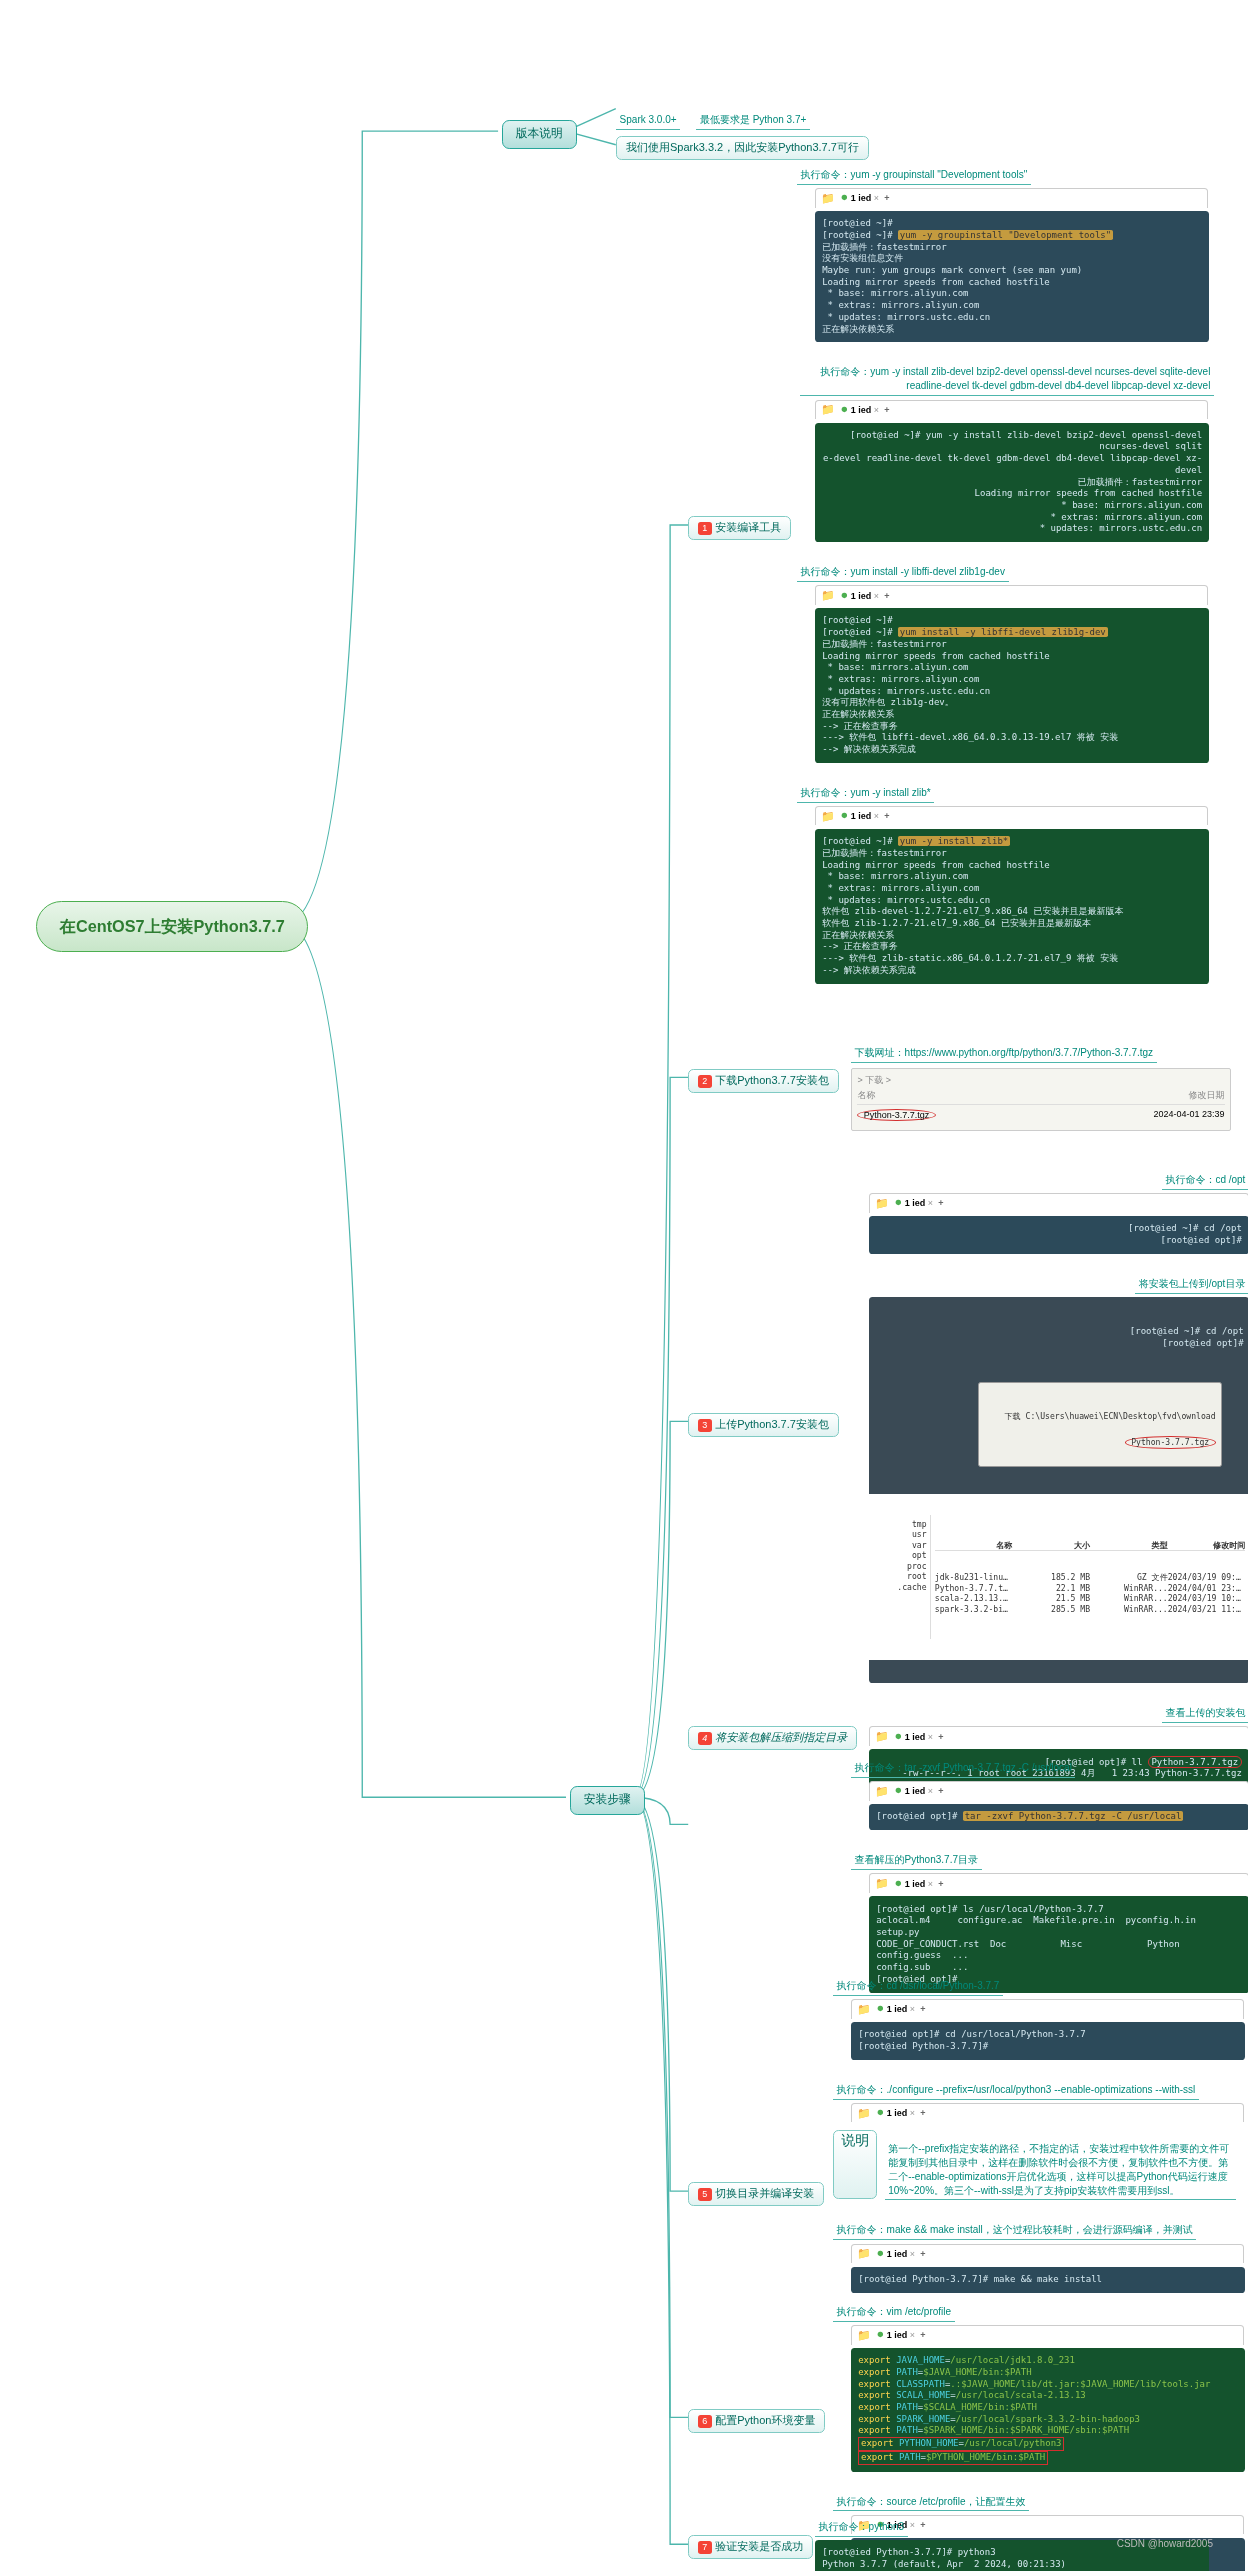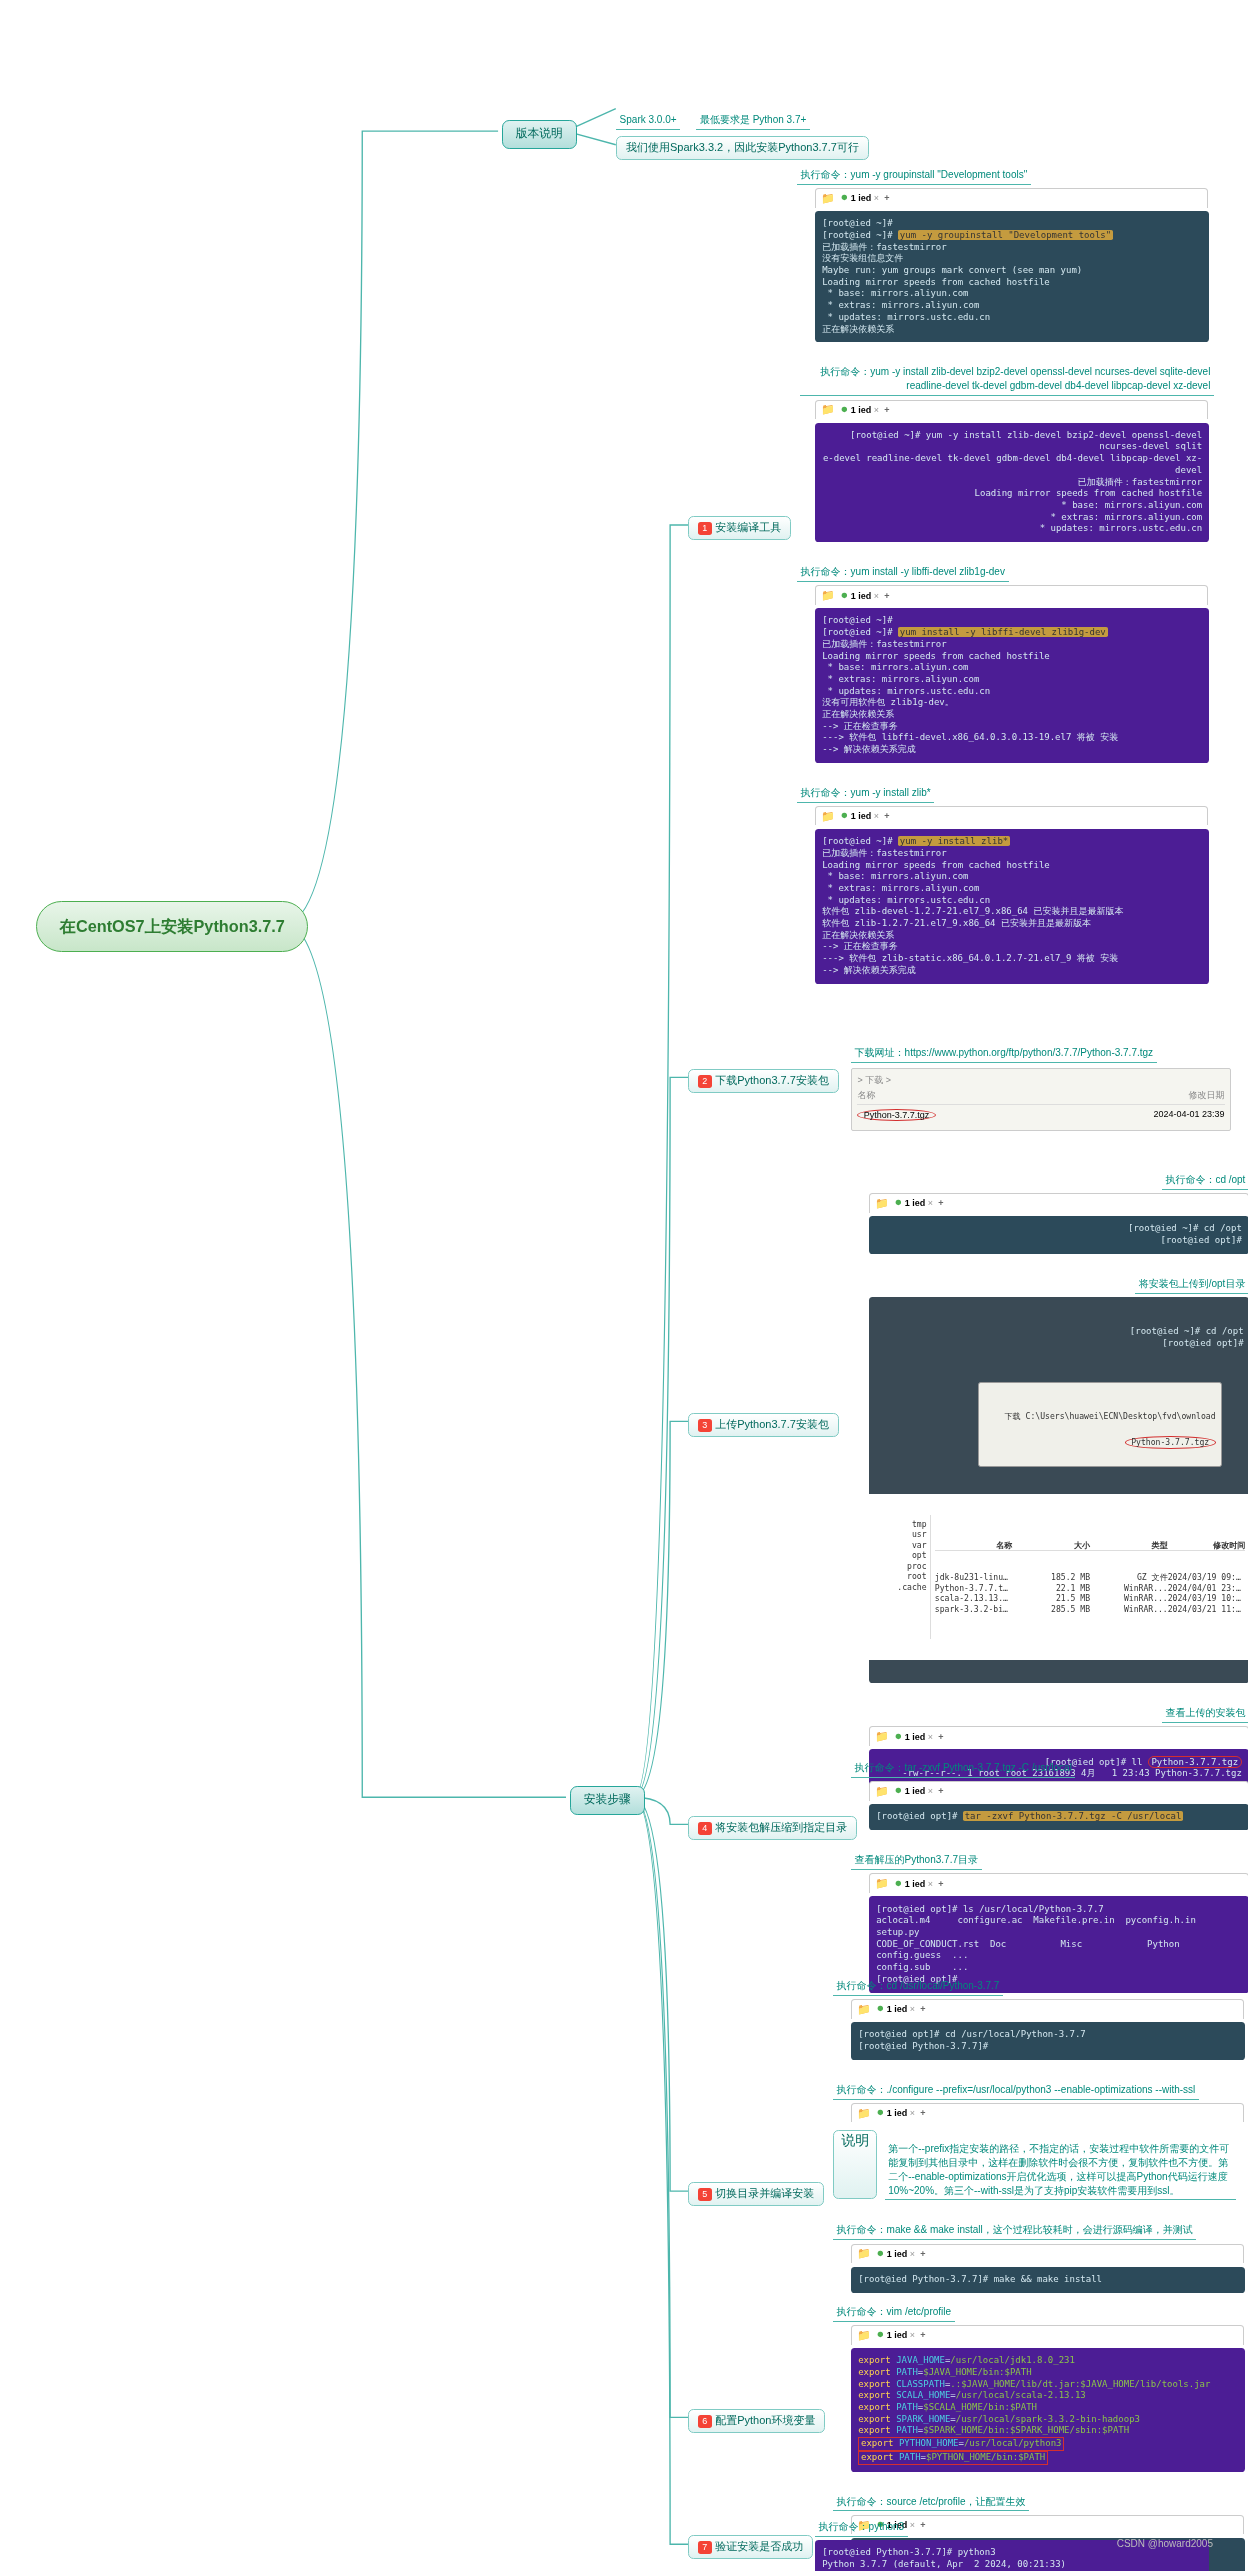--- a/index.html
+++ b/index.html
@@ -76,21 +76,21 @@
     color: #d4e8f0;
     font-family: Consolas, monospace;
     font-size: 9px;
     padding: 7.2px;
     border-radius: 3.6px;
     margin: 3.6px 0;
     max-width: 380px;
     white-space: pre-wrap;
     line-height: 1.3;
   }
-  .terminal-dark { background: #4c1d95; }
+  .terminal-dark { background: #14532d; }
   .terminal .highlight { background: #c49b3f; color:#333; padding:0 1.8px; border-radius:1.8px;}
   .terminal .green { color:#8bc34a; }
   .terminal .cyan { color:#4dd0e1; }
   .terminal .yellow { color:#ffd54f; }
   .tab-header {
     background:#fff;
     border:0.9px solid #ccc;
     border-bottom:none;
     padding:2.7px 5.4px;
     font-size:9px;
@@ -307,21 +307,21 @@
           <div class="tab-header">
     <span class="folder-icon">📁</span>
     <span><span class="dot">●</span> <b>1 ied</b> <span class="close">×</span></span>
     <span class="plus">+</span>
   </div>
           <div class="terminal terminal-dark">[root@ied opt]# ll <span style="border:1.4px solid #d32f2f;border-radius:7.2px;padding:0 2.7px;">Python-3.7.7.tgz</span>
 -rw-r--r--. 1 root root 23161893 4月   1 23:43 Python-3.7.7.tgz
 [root@ied opt]#</div>
         </div></div></div>
 
-  <div class="abs" style="left:670px; top:1796px;">
+  <div class="abs" style="left:670px; top:1706px;font-style:italic;">
     <span class="sub-node"><span class="badge">4</span><span>将安装包解压缩到指定目录</span></span>
   </div>
   <div class="abs" style="left:833px; top:1729px; width:398px;" id="step4-content">
       <div style="margin-bottom:9px;"><div class="leaf-text">执行命令：tar -zxvf Python-3.7.7.tgz -C /usr/local</div>
   <div class="content-block">
           <div class="tab-header">
     <span class="folder-icon">📁</span>
     <span><span class="dot">●</span> <b>1 ied</b> <span class="close">×</span></span>
     <span class="plus">+</span>
   </div>

